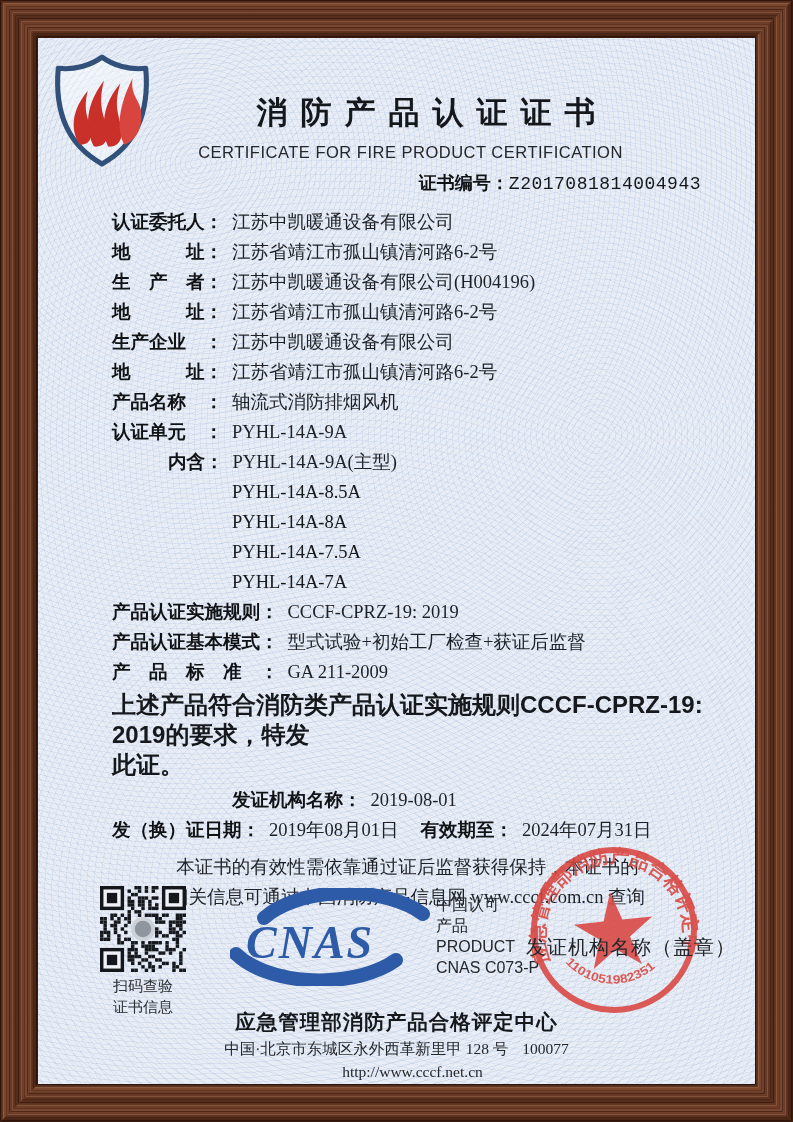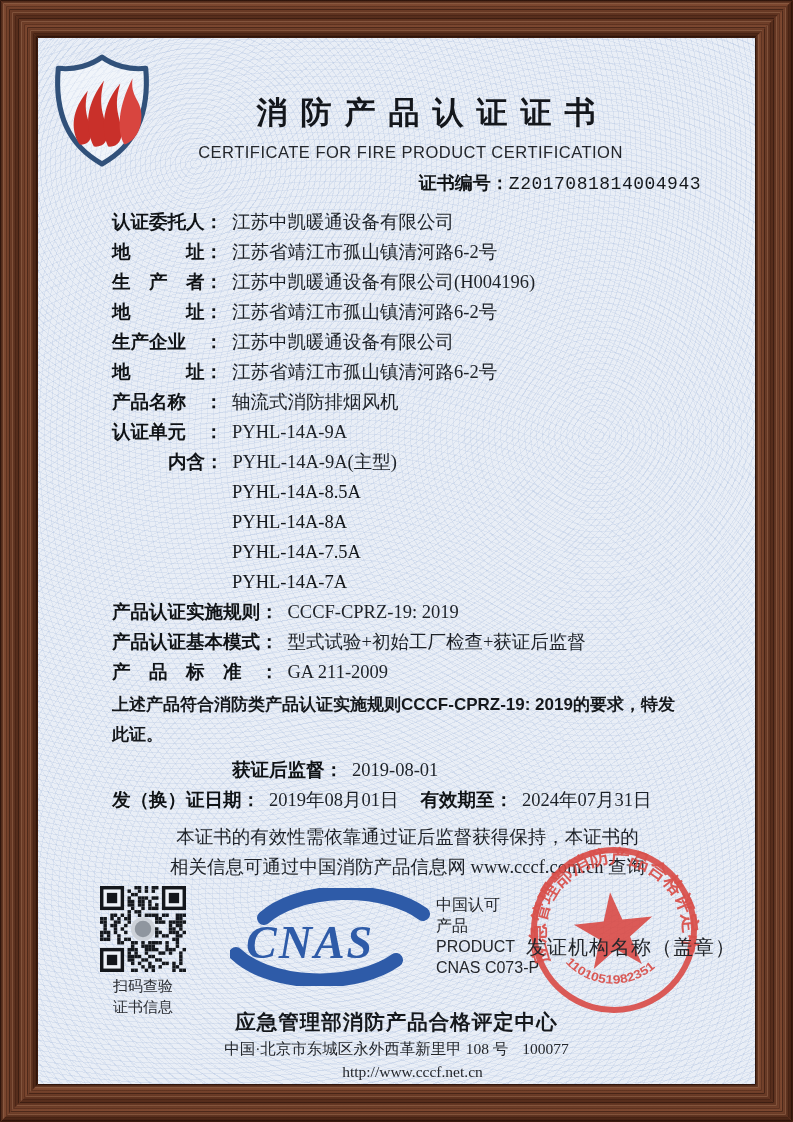--- a/index.html
+++ b/index.html
@@ -62,21 +62,21 @@
   .cert-no .lbl{font-family:"Liberation Serif",serif;}
   .cert-no .num{font-family:Liberation Mono, monospace;letter-spacing:.5px;}
 
   .body-rows{margin-top:12px;font-size:18.5px;line-height:30px;}
   .row{white-space:nowrap;}
   .lbl{font-weight:bold;color:#101316;}
   .val{font-family:"Liberation Serif",serif;color:#1c2averaged126;color:#1d2127;margin-left:9px;text-align:center;}
   .model-row{margin-left:120px;font-family:"Liberation Serif",serif;}
   .indent-label{margin-left:56px;}
 
-  .statement{font-weight:bold;font-size:17px;line-height:30px;margin-top:3px;}
+  .statement{font-weight:bold;font-size:24px;line-height:30px;margin-top:3px;}
   .first-issue{margin-top:5px;margin-left:120px;font-size:18.5px;line-height:30px;}
   .issue-row{font-size:18.5px;line-height:30px;}
   .gap{display:inline-block;width:22px;}
   .notice{te
   }
   .notice{margin-top:7px;text-align:center;font-size:18.5px;line-height:30px;
     font-family:"Liberation Serif",serif;color:#1d2127;}
 
   
   .abs{position:absolute;}
@@ -168,21 +168,21 @@
           <span class="lbl">产　品　标　准　：</span><span class="val">GA 211-2009</span>
         </div>
       </div>
 
       <div class="statement">
         <div>上述产品符合消防类产品认证实施规则CCCF-CPRZ-19: 2019的要求，特发</div>
         <div>此证。</div>
       </div>
 
       <div class="first-issue">
-        <span class="lbl">获证后监督：</span><span class="val">2019-08-01</span>
+        <span class="lbl">发证机构名称：</span><span class="val">2019-08-01</span>
       </div>
 
       <div class="issue-row">
         <span class="lbl">发（换）证日期：</span><span class="val">2019年08月01日</span><span class="gap"></span><span class="lbl">有效期至：</span><span class="val">2024年07月31日</span>
       </div>
 
       <div class="notice">
         <div>本证书的有效性需依靠通过证后监督获得保持，本证书的</div>
         <div>相关信息可通过中国消防产品信息网 www.cccf.com.cn 查询</div>
       </div>
@@ -420,18 +420,18 @@
         </text>
         <path d="M86 48 L95.4 76.4 L125.3 76.6 L101.2 94.2 L110.2 122.7 L86 105.4 L61.8 122.7 L70.8 94.2 L46.7 76.6 L76.6 76.4 Z" fill="#d8453f" opacity="0.95"></path>
       </svg>
     </div>
 
     <div class="abs stamp-overlay">发证机构名称（盖章）</div>
 
     <div class="abs issuer-line">应急管理部消防产品合格评定中心</div>
 
     <div class="abs addr-line">
-      <span>中国·北京市东城区永外西革新里甲 108 号</span><span class="pc">100077</span>
+      <span>中国·北京市东城区永外西革新里甲 128 号</span><span class="pc">100077</span>
     </div>
 
     <div class="abs web-line">http://www.cccf.net.cn</div>
   </div>
 </div>
 
 </body></html>

